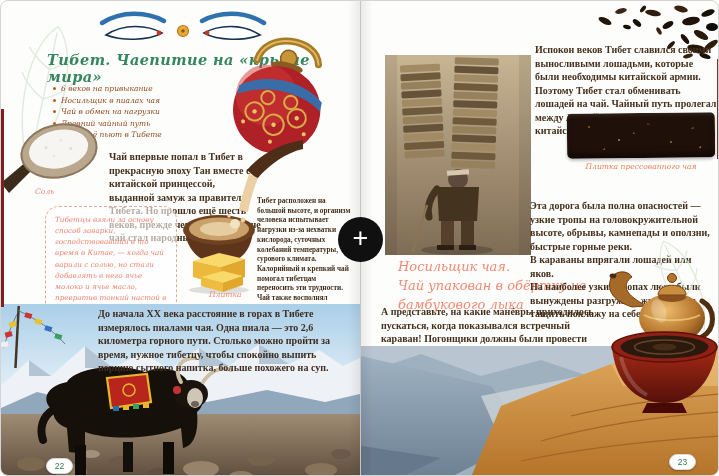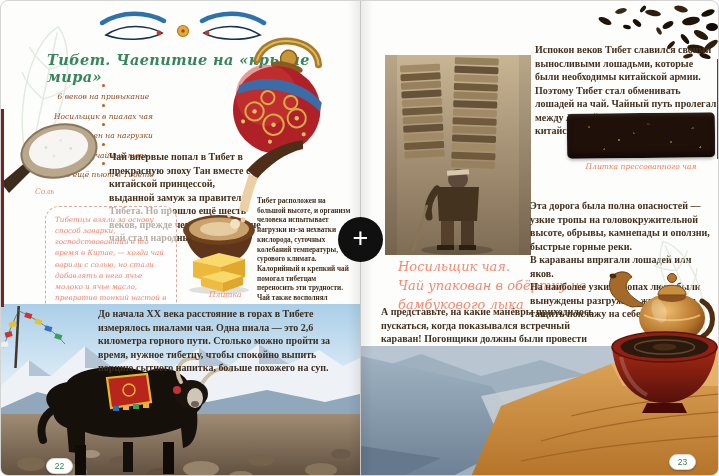--- a/index.html
+++ b/index.html
@@ -10,21 +10,21 @@
   .gutter{position:absolute;left:359px;top:0;width:1px;height:476px;background:#c6c6c6;}
   .gutter-shade-l{position:absolute;left:347px;top:0;width:12px;height:476px;
     background:linear-gradient(to right,rgba(0,0,0,0),rgba(0,0,0,0.07));}
   .gutter-shade-r{position:absolute;left:360px;top:0;width:12px;height:476px;
     background:linear-gradient(to left,rgba(0,0,0,0),rgba(0,0,0,0.07));}
   .title{position:absolute;left:46px;top:50px;width:300px;margin:0;
     font-family:"DejaVu Serif",serif;font-style:italic;font-weight:bold;
     font-size:14.5px;letter-spacing:0.4px;color:#35865e;}
   .toc{position:absolute;left:52px;top:83px;margin:0;padding:0;list-style:none;}
   .toc li{display:flex;align-items:center;gap:5px;margin:0 0 2.6px 0;
-    font-family:"DejaVu Serif",serif;font-style:italic;font-size:7.5px;color:#8f4a22;flex-direction:column;}
+    font-family:"DejaVu Serif",serif;font-style:italic;font-size:7.5px;color:#8f4a22;}
   .dot{width:3px;height:3px;border-radius:50%;background:#bf5d1d;flex:0 0 auto;}
   .body-text{position:absolute;margin:0;font-size:10px;line-height:1.35;
     font-weight:bold;color:#44301d;}
   .pre{white-space:pre-line;}
   .script{position:absolute;margin:0;font-family:"DejaVu Serif",serif;
     font-style:italic;color:#ef8a74;font-size:7.6px;line-height:1.45;}
   .note-box{position:absolute;left:44px;top:205px;width:112px;padding:7px 9px;
     border:1.5px dashed #dcab9b;border-radius:14px;background:rgba(255,255,255,0.6);}
   .note-box p{margin:0;font-family:"DejaVu Serif",serif;font-style:italic;
     color:#ec8570;font-size:7.2px;line-height:1.55;}

